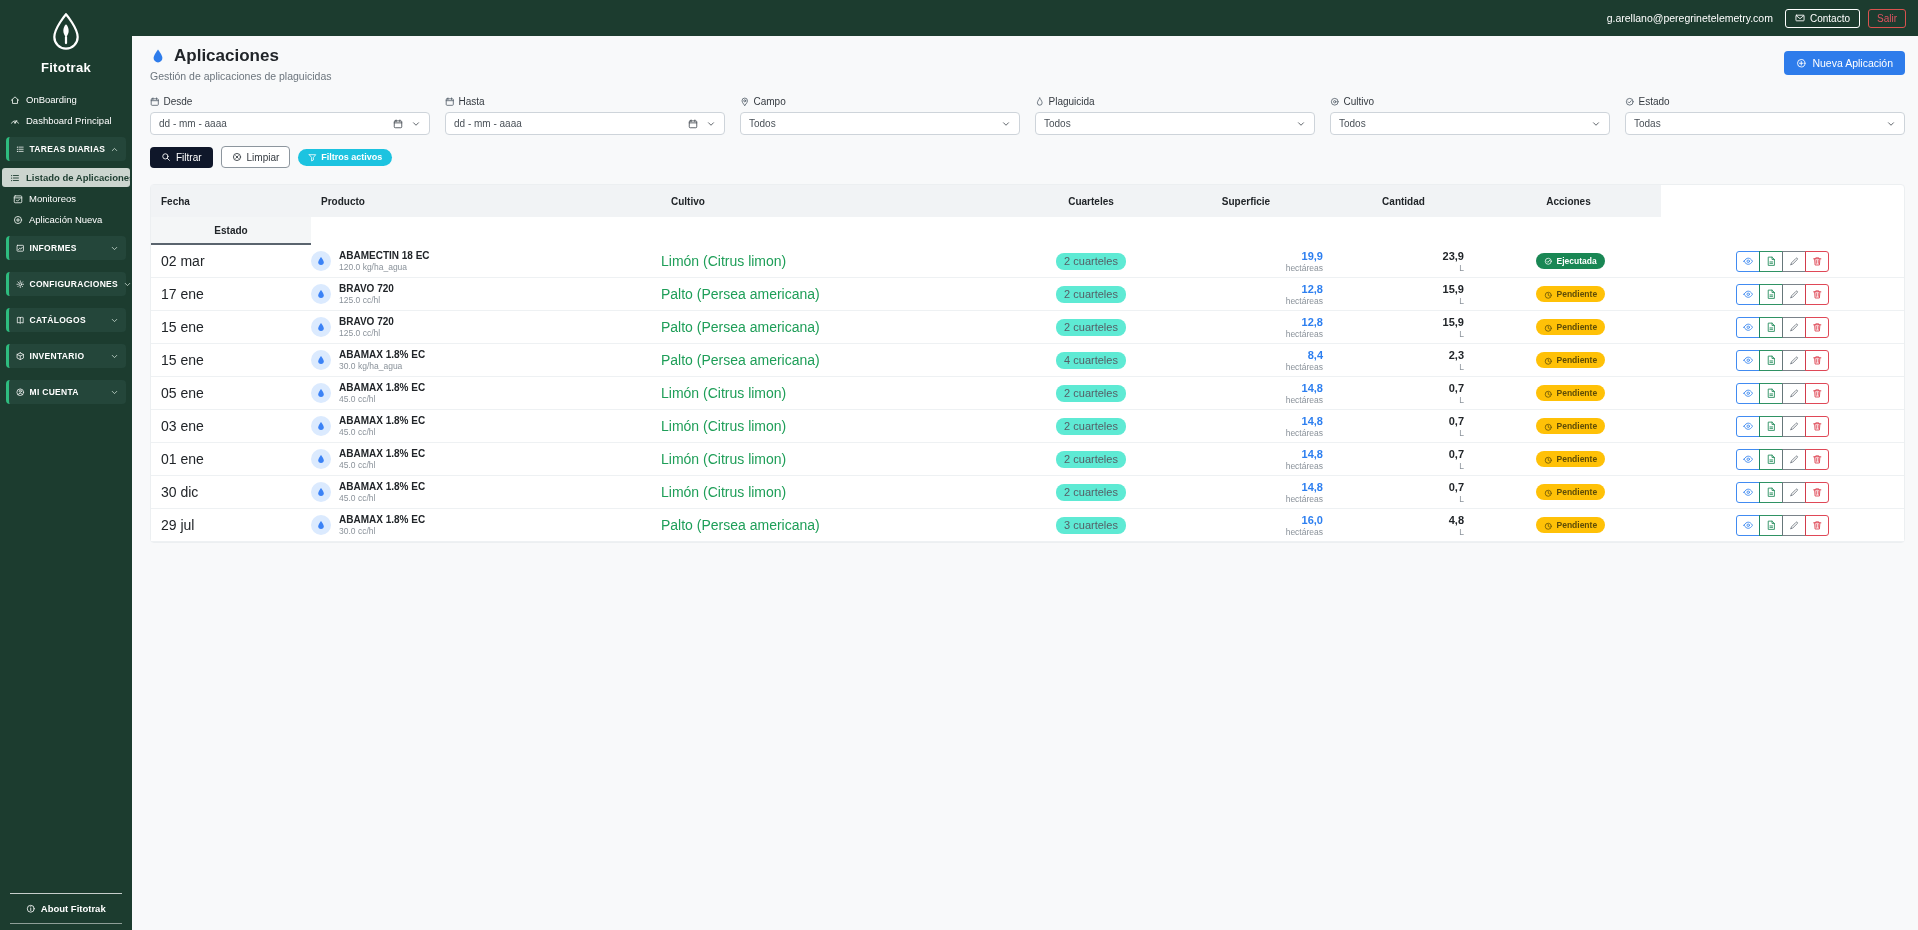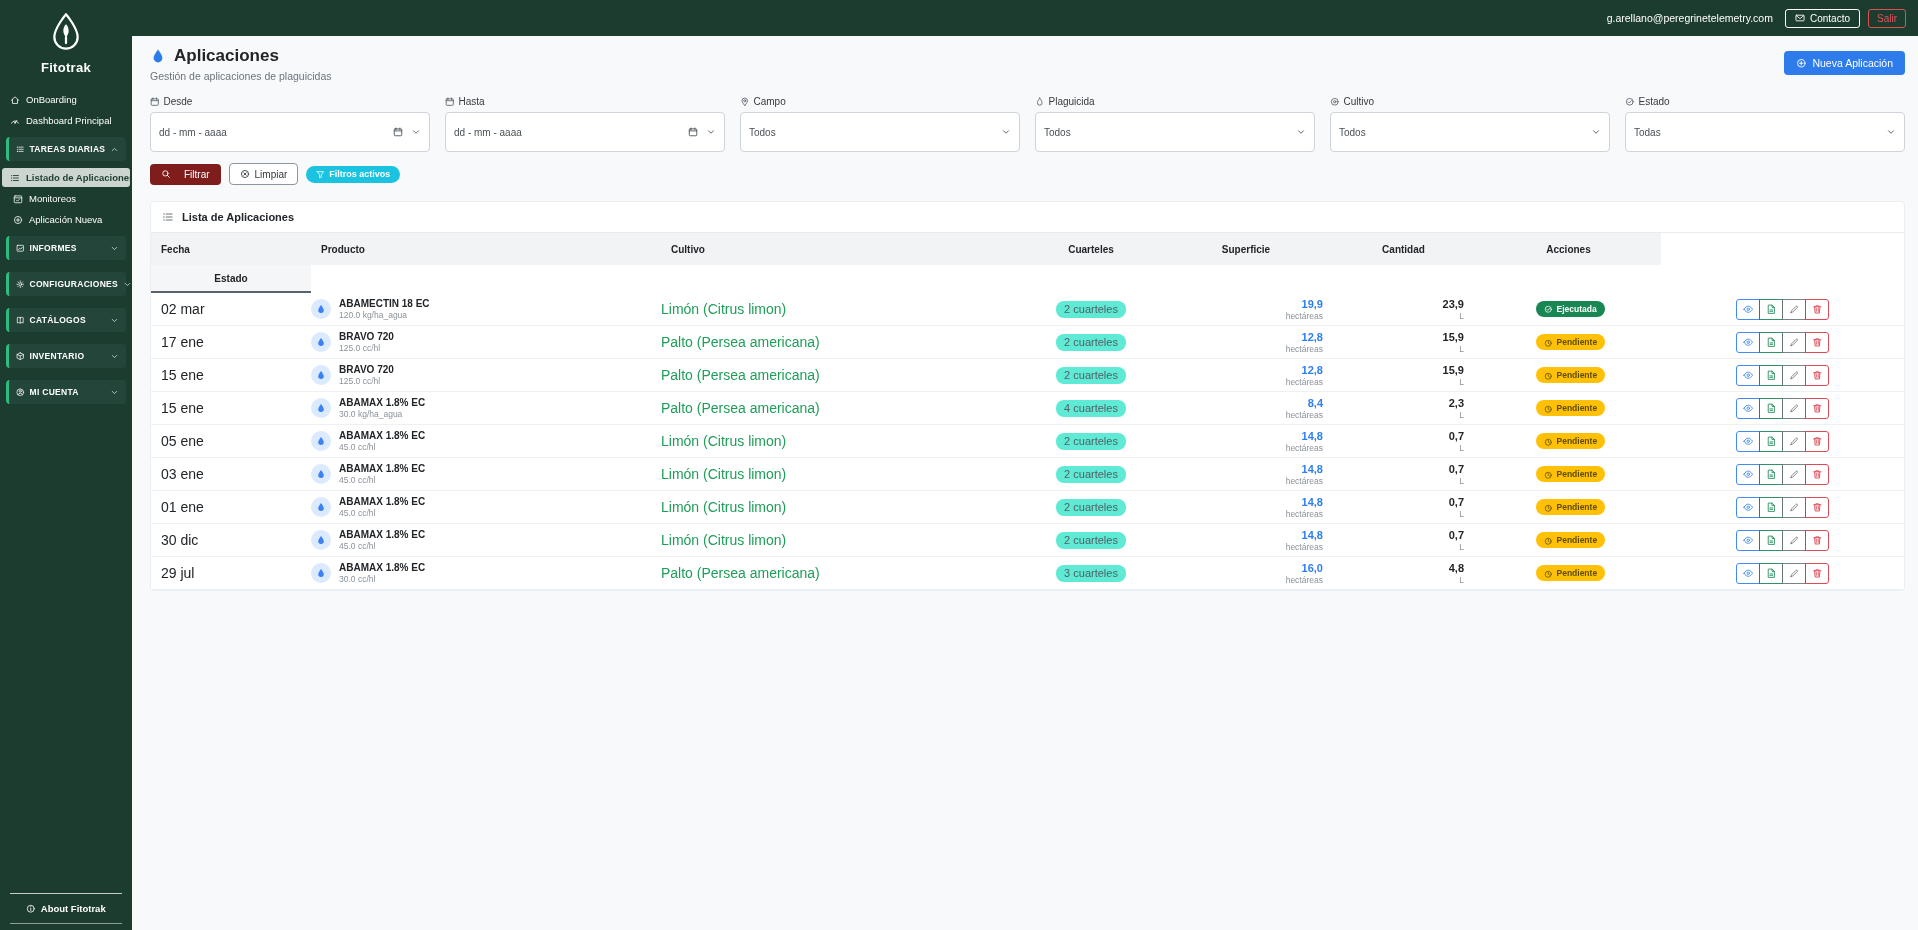--- a/index.html
+++ b/index.html
@@ -32,25 +32,25 @@
   .title-row { display:flex; align-items:center; gap:8px; }
   .title-row .ic { color:#2e7ceb; font-size:16px; }
   .page-title { font-size:17px; font-weight:bold; color:#212529; }
   .page-subtitle { font-size:10.5px; color:#6c757d; margin-top:4px; }
   .btn-new { display:flex; align-items:center; gap:6px; background:#2e7ceb; color:#fff; border:none; border-radius:4px; font-size:10.5px; padding:6px 12px; margin-top:5px; cursor:pointer; font-family:inherit; }
 
   
   .filters { display:grid; grid-template-columns:repeat(6,1fr); gap:15px; margin-top:14px; }
   .f-label { display:flex; align-items:center; gap:4px; font-size:10px; color:#343a40; margin-bottom:5px; }
   .f-label .ic { color:#55606a; font-size:9.5px; }
-  .f-control { height:40px; background:#fff; border:1px solid #ced4da; border-radius:4px; display:flex; align-items:center; font-size:10px; color:#495057; padding:0 8px; cursor:pointer; }
+  .f-control { height:23px; background:#fff; border:1px solid #ced4da; border-radius:4px; display:flex; align-items:center; font-size:10px; color:#495057; padding:0 8px; cursor:pointer; }
   .f-control .spacer { flex:1; }
   .f-control .ic { color:#495057; font-size:10px; margin-left:8px; }
   .filter-actions { display:flex; align-items:center; gap:8px; margin-top:11px; }
-  .btn-filter { display:flex; align-items:center; gap:13px; background:#7f1d1d; color:#fff; border:none; border-radius:4px; font-size:10px; padding:5px 11px; cursor:pointer; font-family:inherit; }
+  .btn-filter { display:flex; align-items:center; gap:5px; background:#0f172a; color:#fff; border:none; border-radius:4px; font-size:10px; padding:5px 11px; cursor:pointer; font-family:inherit; }
   .btn-clear { display:flex; align-items:center; gap:5px; background:#fff; color:#343a40; border:1px solid #8d969e; border-radius:4px; font-size:10px; padding:4.5px 10px; cursor:pointer; font-family:inherit; }
   .badge-active { display:flex; align-items:center; gap:4px; background:#1cc3e0; color:#fff; border-radius:10px; font-size:9px; font-weight:bold; padding:3.5px 10px; }
 
   
   .card { margin-top:16px; background:#fff; border:1px solid #eceff1; border-radius:4px; }
   .card-title { display:flex; align-items:center; gap:8px; padding:9px 11px; border-bottom:1px solid #e9ecef; }
   .card-title .ic { color:#6c757d; font-size:12px; }
   .card-title-text { font-size:11px; font-weight:bold; color:#212529; }
 
   .tgrid { display:grid; grid-template-columns:160px 350px 360px 140px 170px 145px 185px 1fr; align-items:center; }
@@ -452,29 +452,20 @@
           <span class="ic">
               <svg viewBox="0 0 16 16" fill="none" stroke="currentColor" stroke-width="1.4" stroke-linecap="round" stroke-linejoin="round">
                 <path d="M2.3 3h11.4L9.6 8v4.4l-3.2 1.7V8L2.3 3Z"></path>
               </svg>
             </span>
           <span>Filtros activos</span>
         </span>
       </div>
 
       <div class="card">
-        <div class="card-title">
-          <span class="ic">
-              <svg viewBox="0 0 16 16" fill="none" stroke="currentColor" stroke-width="1.4" stroke-linecap="round" stroke-linejoin="round">
-                <path d="M5.5 4h8M5.5 8h8M5.5 12h8"></path>
-                <path d="M2.6 4h.01M2.6 8h.01M2.6 12h.01" stroke-width="2"></path>
-              </svg>
-            </span>
-          <span class="card-title-text">Lista de Aplicaciones</span>
-        </div>
 
         <div class="tgrid thead">
           <div class="h-left">Fecha</div>
           <div class="h-left">Producto</div>
           <div class="h-left">Cultivo</div>
           <div class="h-center">Cuarteles</div>
           <div class="h-center">Superficie</div>
           <div class="h-center">Cantidad</div>
           <div class="h-center">Acciones</div>
           <div class="h-empty"></div>

